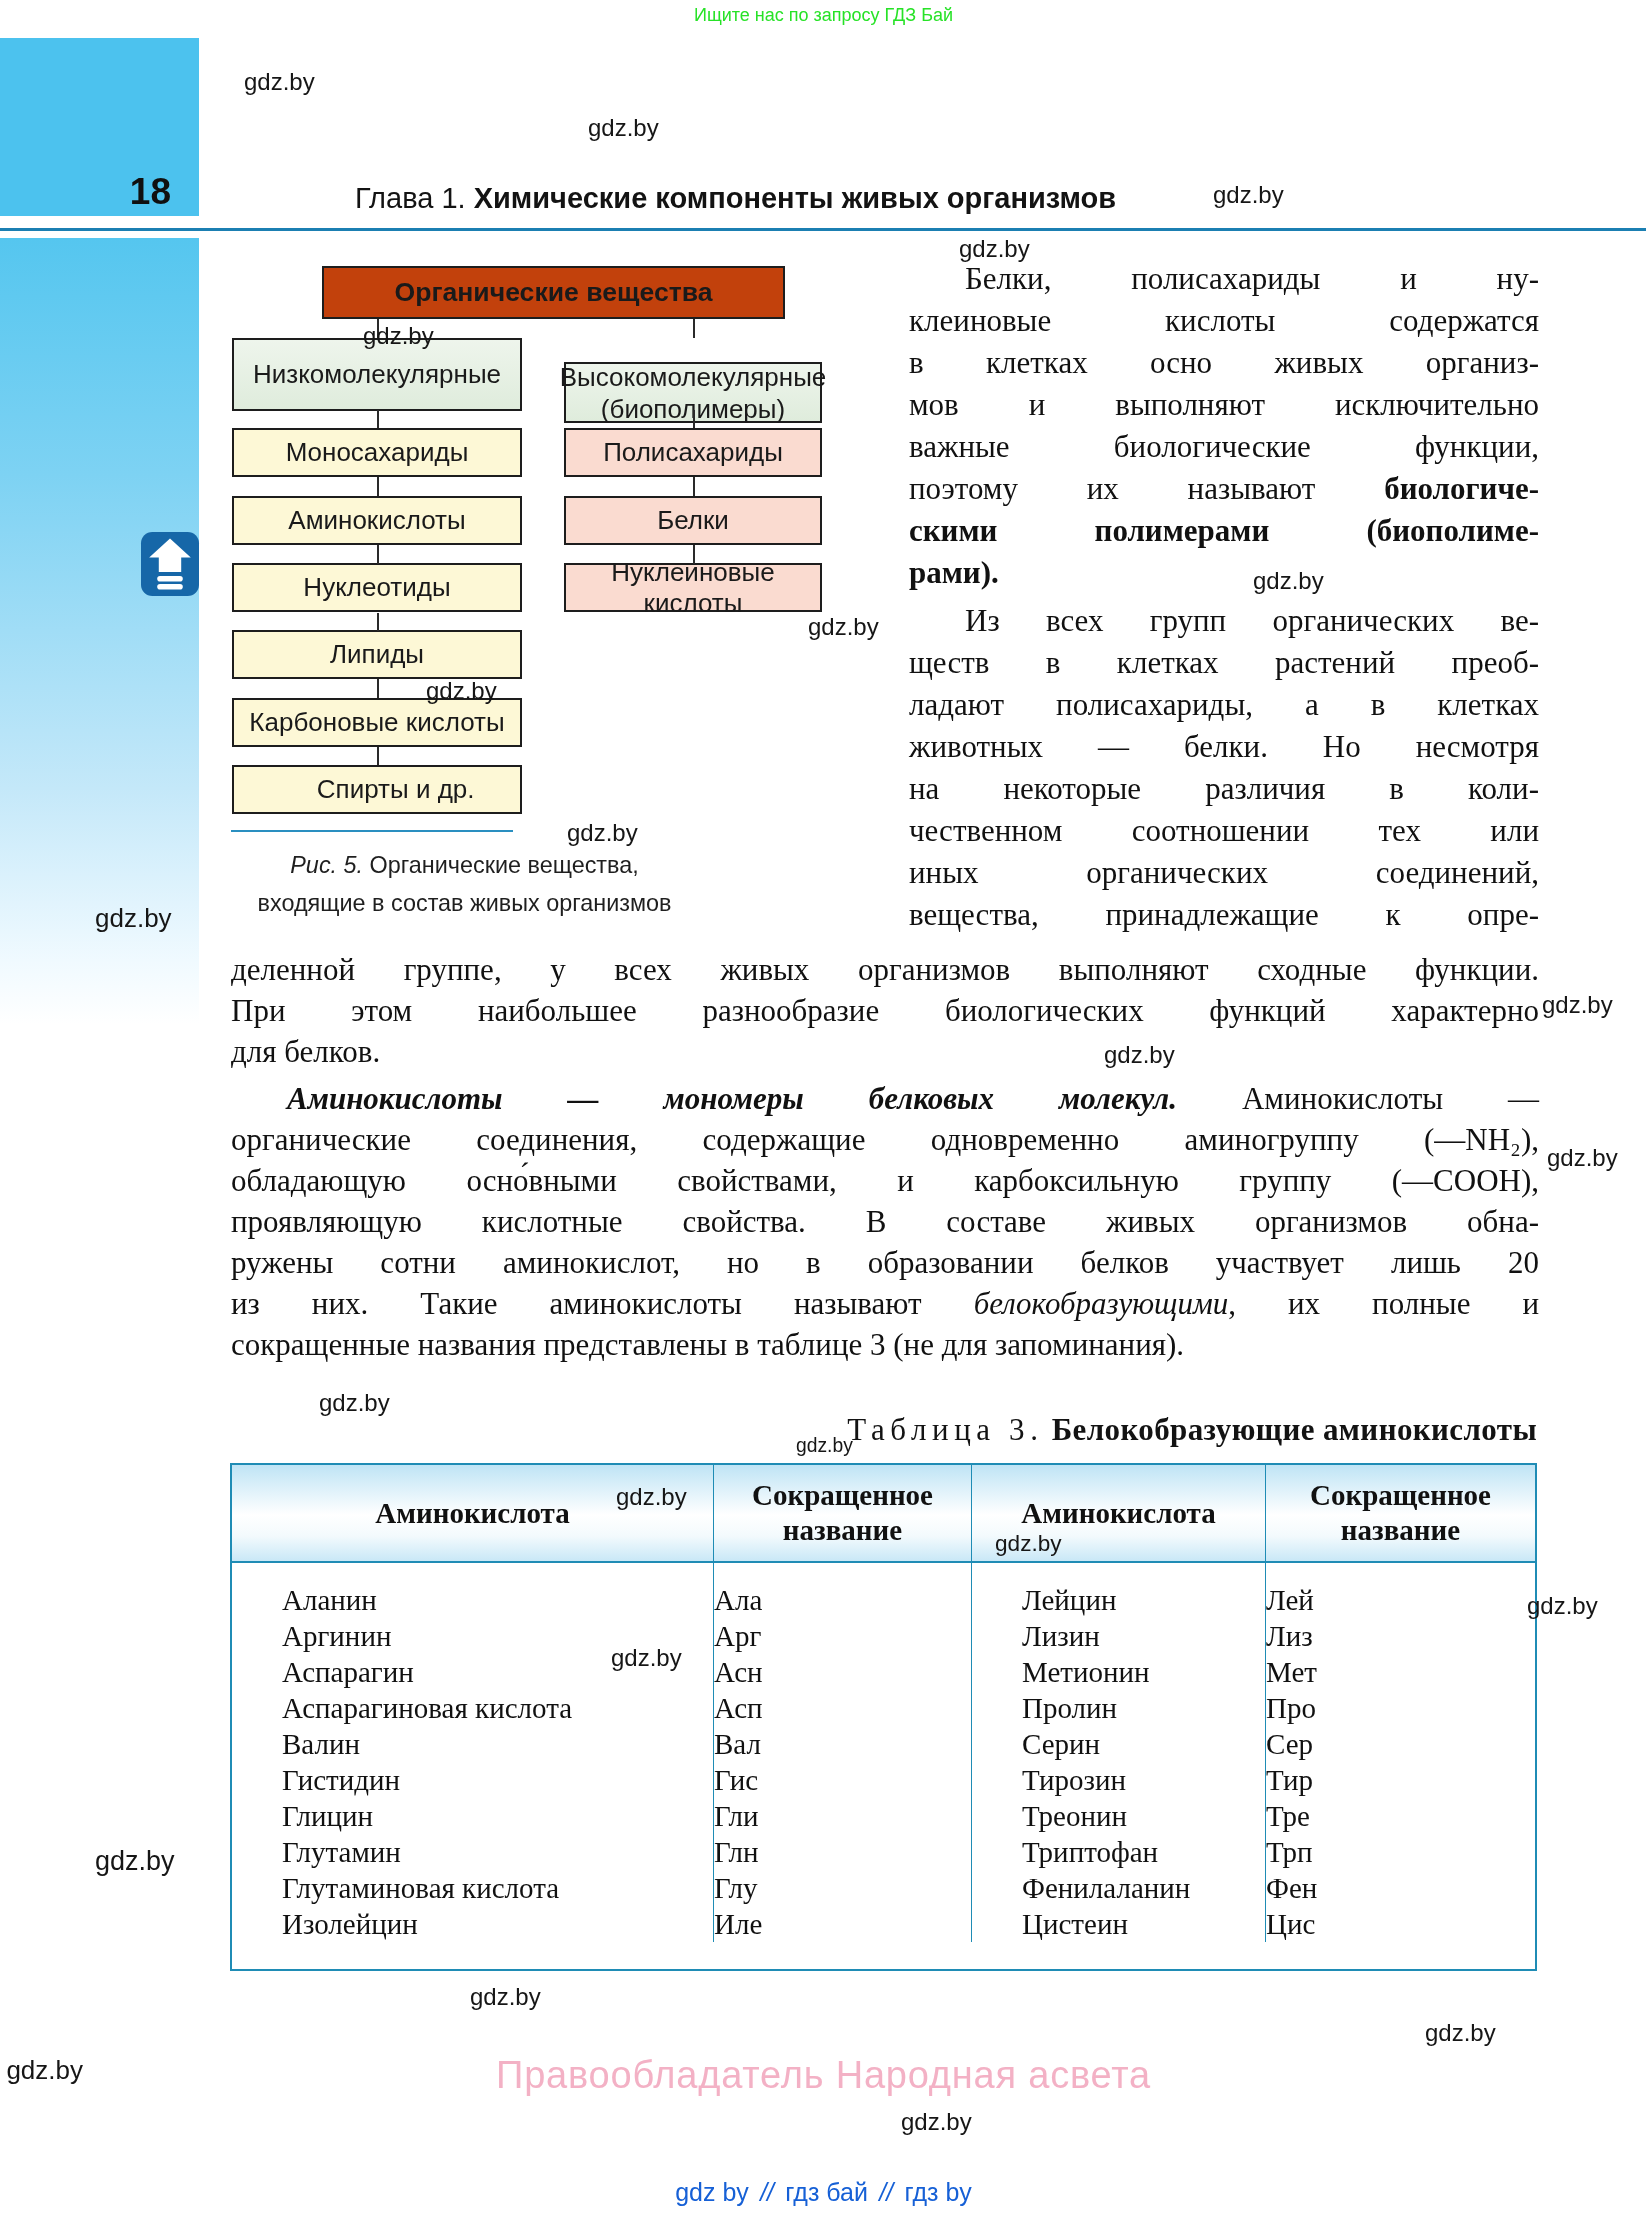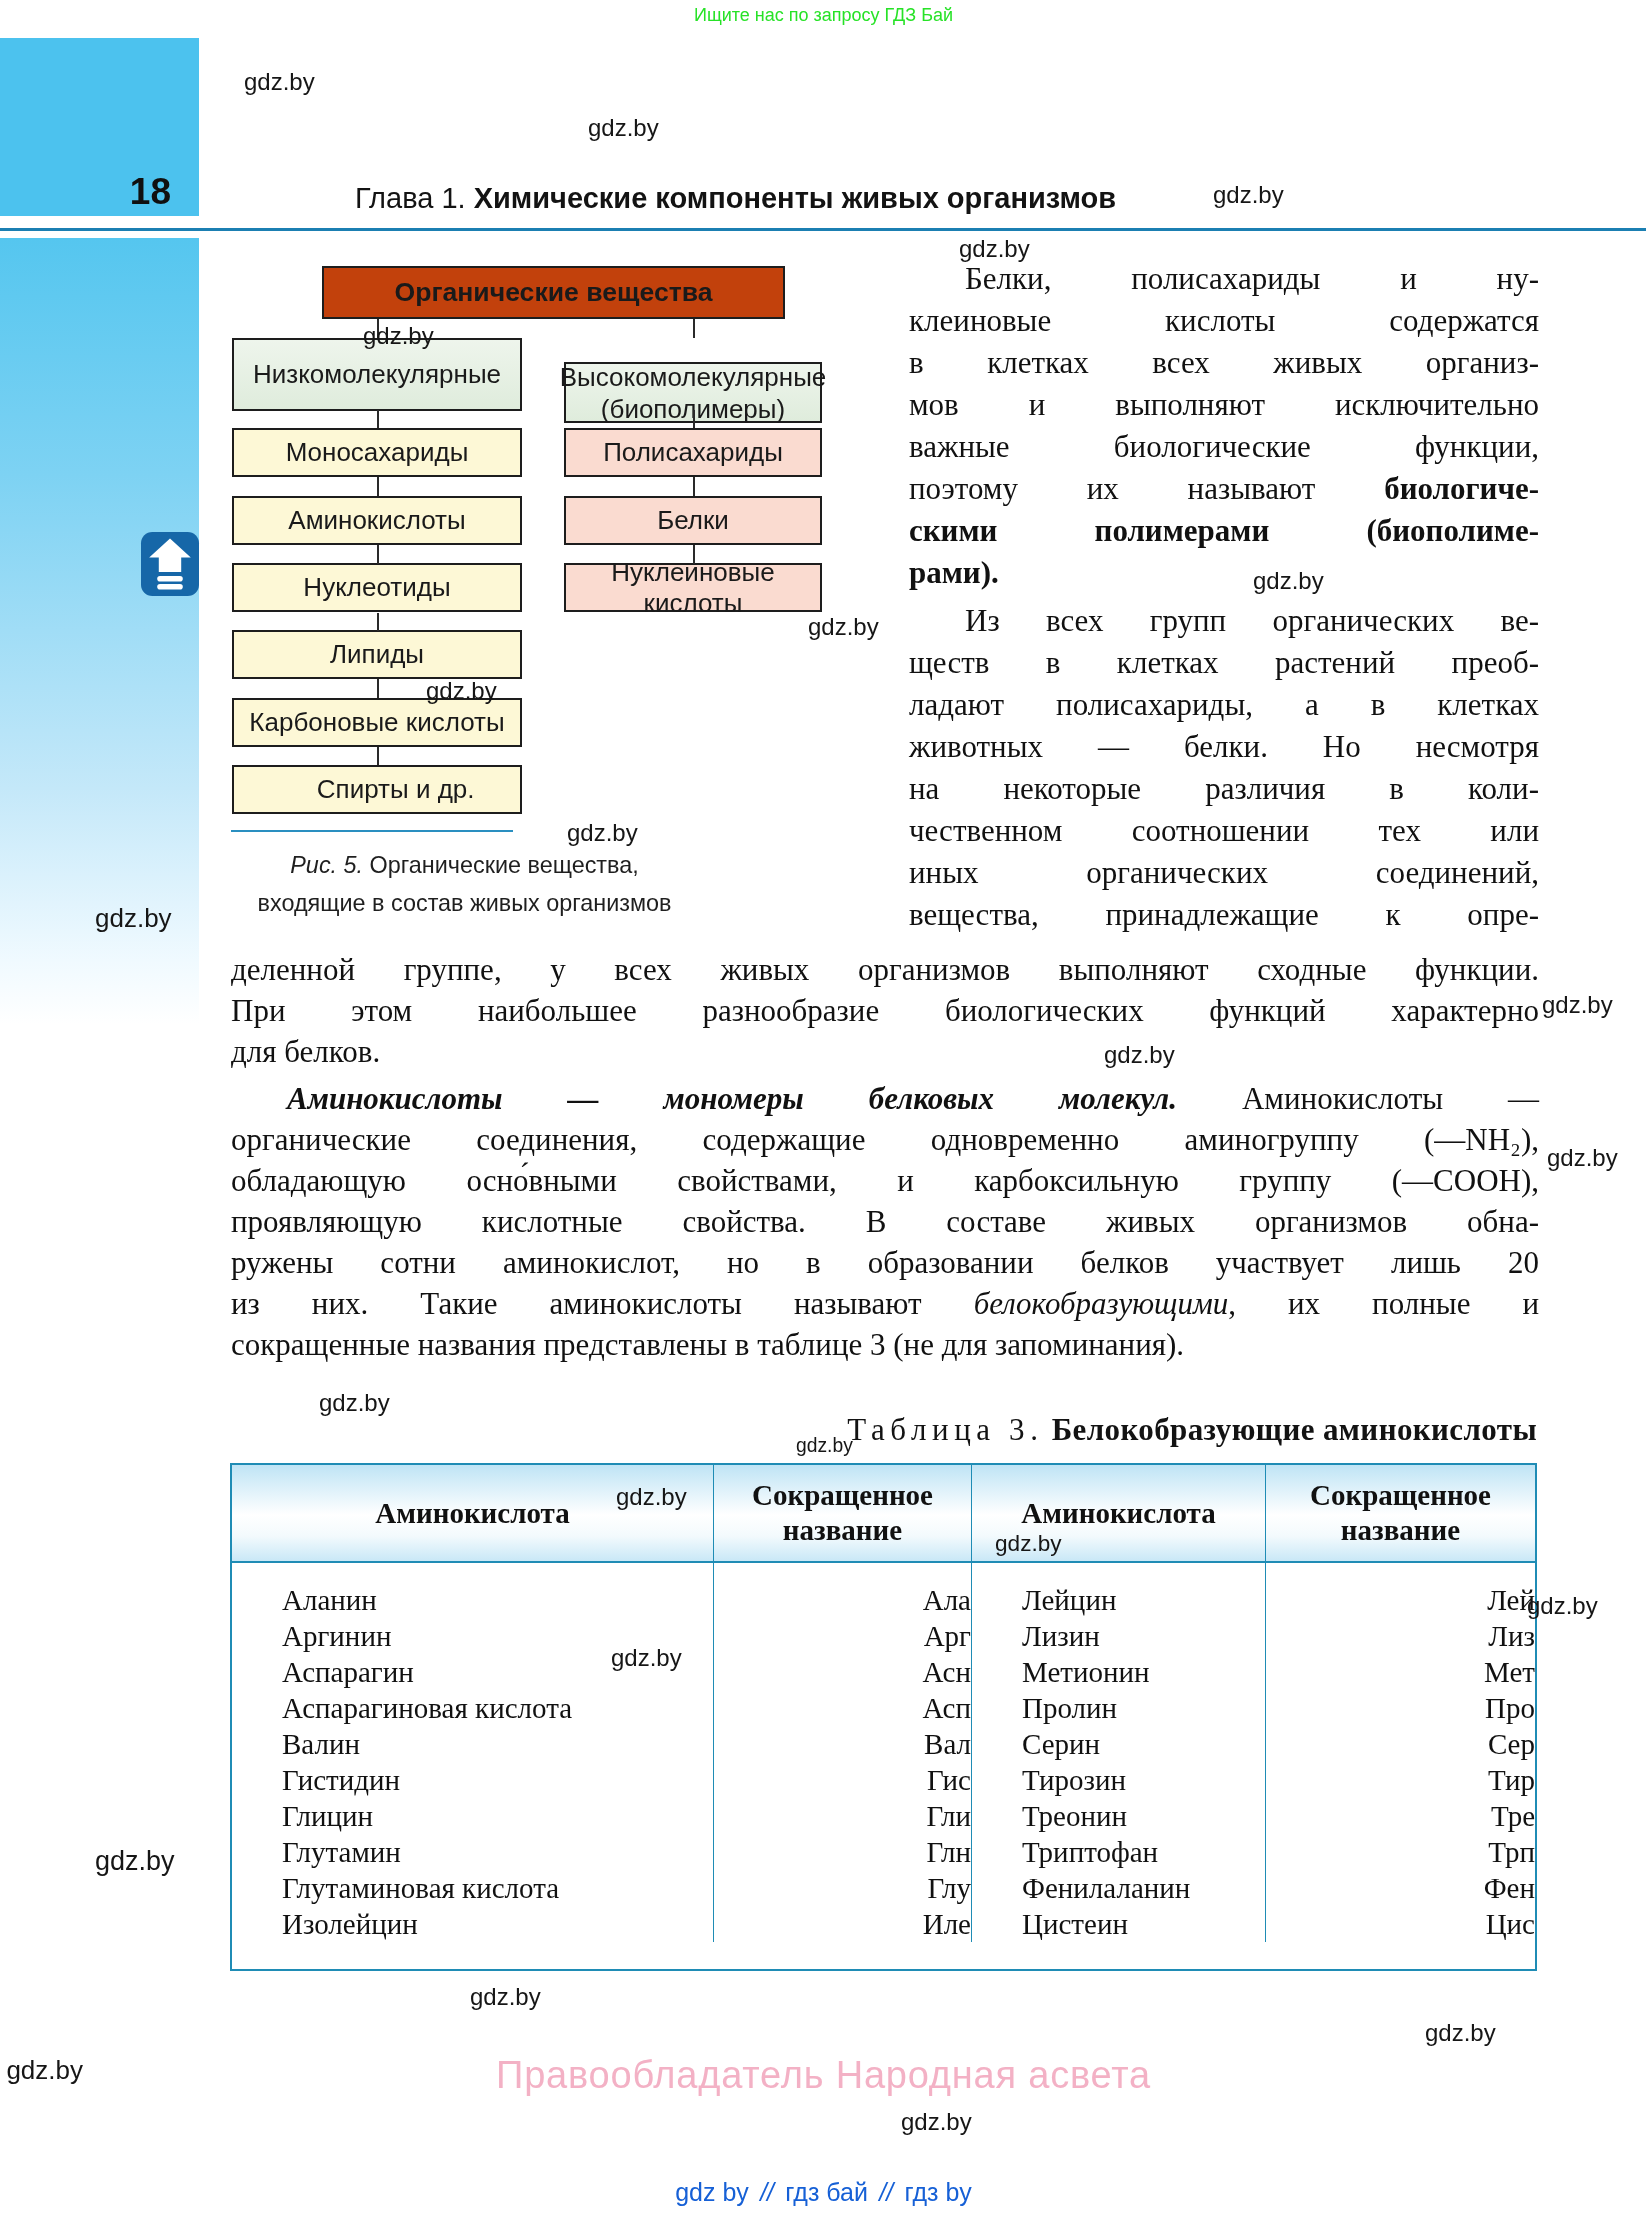--- a/index.html
+++ b/index.html
@@ -64,21 +64,21 @@
             border:2.4px solid #1f8cb5;}
   .thead{display:grid;grid-template-columns:482px 258px 294px 1fr;height:98px;box-sizing:border-box;
          border-bottom:2.4px solid #1f8cb5;
          background:linear-gradient(180deg,#bfe4f5 0%,#ffffff 52%,#f3fafd 74%,#c9e8f7 100%);}
   .thead .hc{display:flex;flex-direction:column;align-items:center;justify-content:center;
              font-weight:bold;font-size:29px;line-height:35px;text-align:center;box-sizing:border-box;}
   .tbody{display:grid;grid-template-columns:482px 258px 294px 1fr;height:346px;box-sizing:border-box;}
   .bc{box-sizing:border-box;padding-top:19.3px;font-size:29px;line-height:36px;}
   .vline{border-right:1.6px solid #1f8cb5;}
   .bc.names{padding-left:50px;text-align:left;}
-  .bc.abbr{text-align:right;}
+  .bc.abbr{text-align:left;}
 
   
   .copyright{position:absolute;left:0;top:2054px;width:100%;text-align:center;
              font-family:"Liberation Sans","DejaVu Sans",sans-serif;font-size:38px;letter-spacing:0.8px;color:#f3b1c5;}
   .footer-links{position:absolute;left:0;top:2178px;width:100%;text-align:center;
              font-family:"Liberation Sans","DejaVu Sans",sans-serif;font-size:25px;color:#1660d6;}
   .footer-links a{color:#1660d6;text-decoration:none;cursor:pointer;}
   .footer-links .sep{padding:0 11.3px;font-style:italic;}
 </style>
 </head>
@@ -130,21 +130,21 @@
     </div>
   <div class="fig-rule"></div>
   <div class="fig-caption">
     <div><span class="lbl">Рис. 5.</span><span> Органические вещества,</span></div>
     <div>входящие в состав живых организмов</div>
   </div>
 
   <div class="col-right" id="colRight">
       <div class="tline ind"><span>Белки, полисахариды и ну-</span></div>
       <div class="tline"><span>клеиновые кислоты содержатся</span></div>
-      <div class="tline"><span>в клетках всех живых организ-</span></div>
+      <div class="tline"><span>в клетках осно живых организ-</span></div>
       <div class="tline"><span>мов и выполняют исключительно</span></div>
       <div class="tline"><span>важные биологические функции,</span></div>
       <div class="tline"><span>поэтому их называют </span><span class="b">биологиче-</span></div>
       <div class="tline"><span class="b">скими полимерами (биополиме-</span></div>
       <div class="tline end"><span class="b">рами).</span></div>
       <div class="pgap"></div>
       <div class="tline ind"><span>Из всех групп органических ве-</span></div>
       <div class="tline"><span>ществ в клетках растений преоб-</span></div>
       <div class="tline"><span>ладают полисахариды, а в клетках</span></div>
       <div class="tline"><span>животных — белки. Но несмотря</span></div>

